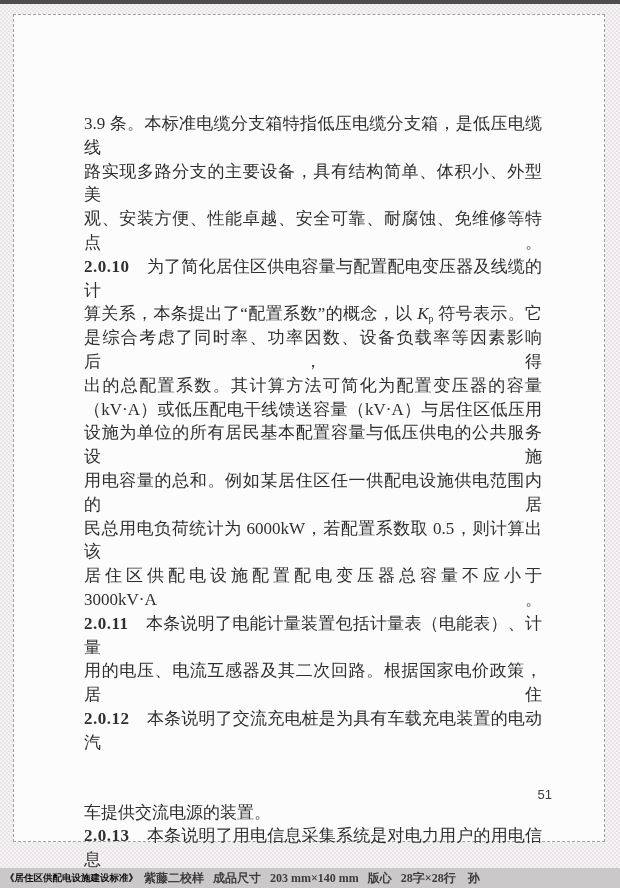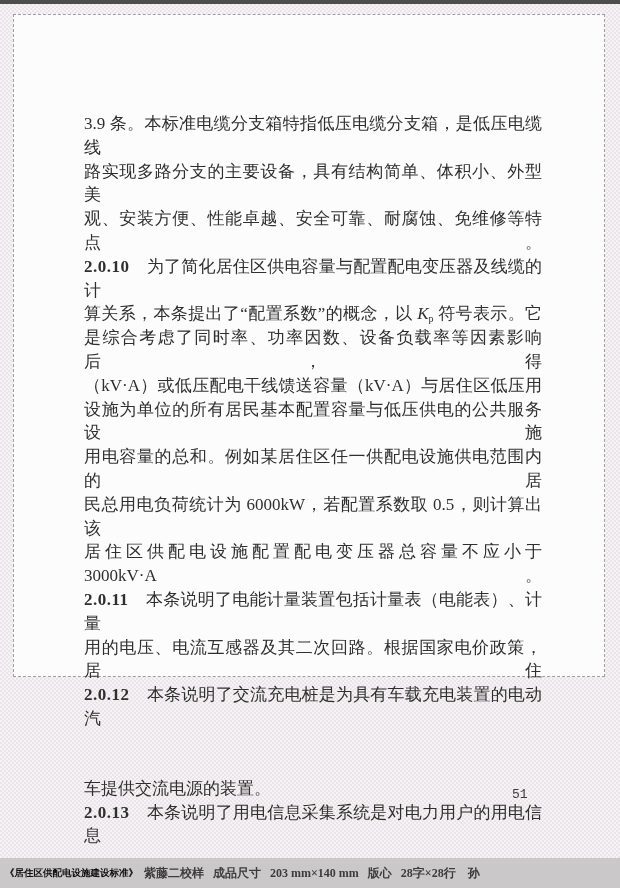--- a/index.html
+++ b/index.html
@@ -11,45 +11,45 @@
       linear-gradient(45deg, #eae5e8 25%, transparent 25%, transparent 75%, #eae5e8 75%);
     background-position: 0 0, 2px 2px;
     background-size: 4px 4px;
     font-family: "Liberation Serif", serif;
   }
   .top-edge {
     position: absolute; left: 0; top: 0; width: 620px; height: 4px;
     background: #4d4d4d;
   }
   .page {
-    position: absolute; left: 13px; top: 14px; width: 592px; height: 663px;
+    position: absolute; left: 13px; top: 14px; width: 592px; height: 828px;
     border: 1px dashed #a0a0a0;
     background: #fcfcfc;
     box-sizing: border-box;
   }
   .text-body {
     position: absolute; left: 70px; top: 97px; width: 458px;
   }
   .line {
     font-size: 17px; line-height: 23.8px; color: #2f2f2f;
     text-align: justify; text-align-last: justify;
     text-justify: inter-character;
     white-space: normal;
   }
   .line.short { text-align-last: left; margin-top: 46px; }
   .line b { font-weight: bold; letter-spacing: 0.5px; }
   .line i { font-style: italic; }
   .line sub { font-size: 10px; vertical-align: -3px; line-height: 0; }
   .page-number {
     position: absolute; left: 498px; top: 772px; width: 40px;
-    font-size: 13px; color: #3c3c3c; text-align: left;
-    font-family: Liberation Mono, monospace;
+    font-size: 13px; color: #3c3c3c; text-align: right;
+    font-family: Liberation Sans, sans-serif;
   }
   .proof-bar {
-    position: absolute; left: 0; bottom: 0; width: 620px; height: 30px;
+    position: absolute; left: 0; bottom: 0; width: 620px; height: 20px;
     background: #cbc8c9;
     display: flex; align-items: center;
     white-space: pre;
     font-family: "Liberation Serif", serif;
     padding-left: 5px; box-sizing: border-box;
   }
   .proof-title { font-size: 9.5px; font-weight: bold; color: #101010; }
   .proof-meta  { font-size: 12px;  font-weight: bold; color: #3d3b3c; }
 </style>
 </head>
@@ -60,20 +60,21 @@
 <div class="page">
   <div class="text-body">
 
     <div class="line">3.9 条。本标准电缆分支箱特指低压电缆分支箱，是低压电缆线</div>
     <div class="line">路实现多路分支的主要设备，具有结构简单、体积小、外型美</div>
     <div class="line">观、安装方便、性能卓越、安全可靠、耐腐蚀、免维修等特点。</div>
 
     <div class="line"><b>2.0.10</b>　为了简化居住区供电容量与配置配电变压器及线缆的计</div>
     <div class="line">算关系，本条提出了“配置系数”的概念，以 <i>K</i><sub>p</sub> 符号表示。它</div>
     <div class="line">是综合考虑了同时率、功率因数、设备负载率等因素影响后，得</div>
+    <div class="line">出的总配置系数。其计算方法可简化为配置变压器的容量</div>
     <div class="line">（kV·A）或低压配电干线馈送容量（kV·A）与居住区低压用</div>
     <div class="line">设施为单位的所有居民基本配置容量与低压供电的公共服务设施</div>
     <div class="line">用电容量的总和。例如某居住区任一供配电设施供电范围内的居</div>
     <div class="line">民总用电负荷统计为 6000kW，若配置系数取 0.5，则计算出该</div>
     <div class="line">居住区供配电设施配置配电变压器总容量不应小于 3000kV·A。</div>
 
     <div class="line"><b>2.0.11</b>　本条说明了电能计量装置包括计量表（电能表）、计量</div>
     <div class="line">用的电压、电流互感器及其二次回路。根据国家电价政策，居住</div>
 
     <div class="line"><b>2.0.12</b>　本条说明了交流充电桩是为具有车载充电装置的电动汽</div>

